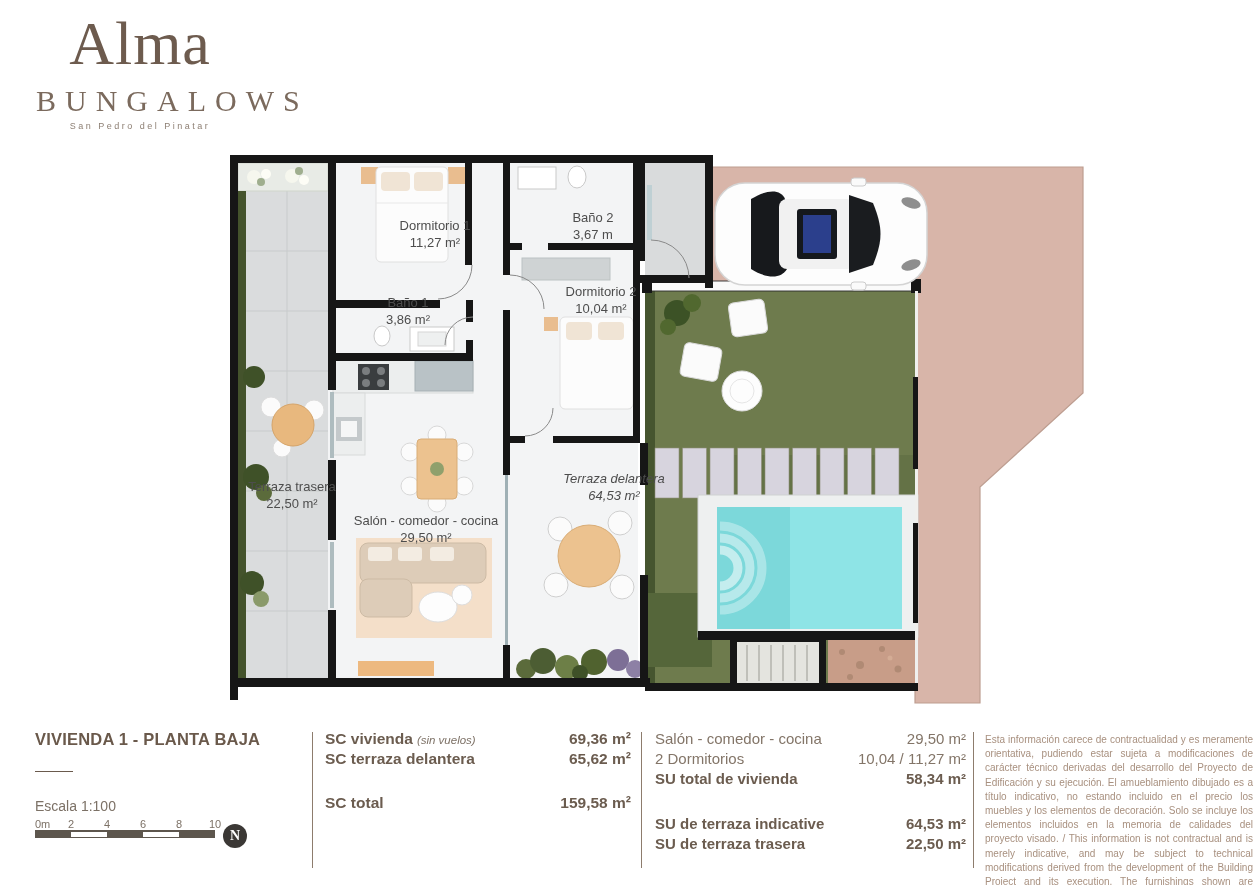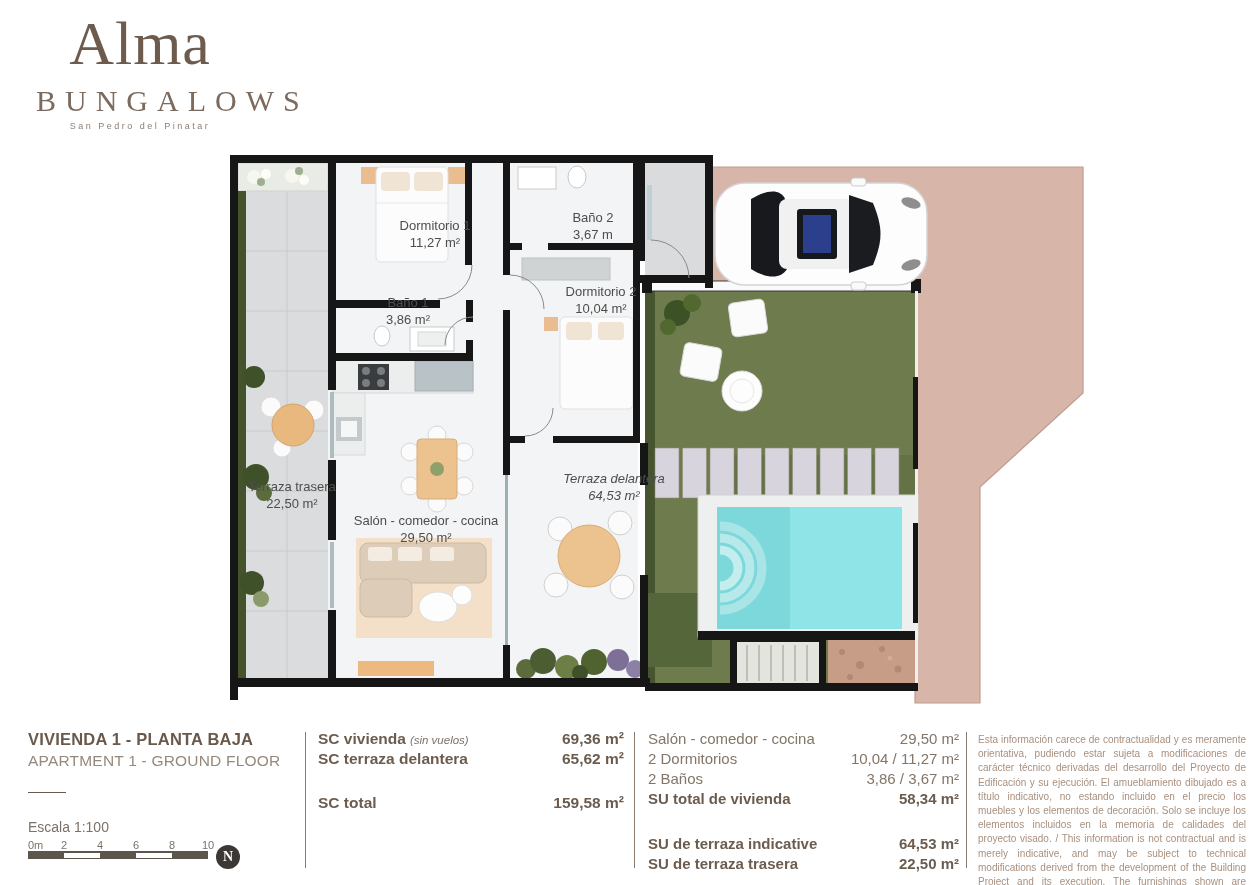--- a/index.html
+++ b/index.html
@@ -15,21 +15,21 @@
   .logo-loc{font-size:9px;color:#8d7f73;letter-spacing:2.5px;margin-top:3px;}
 
   
   .plan{position:absolute;left:230px;top:155px;width:875px;height:557px;}
   .plan svg{position:absolute;left:0;top:0;}
   .room-label{position:absolute;transform:translate(-50%,-50%);text-align:center;
               color:#4d4d4d;font-size:13px;line-height:1.3;white-space:nowrap;}
   .room-label .area{display:block;}
 
   
-  .footer{position:absolute;left:0;top:718px;width:1147px;height:167px;color:#6b5c4f;}
+  .footer{position:absolute;left:7px;top:718px;width:1147px;height:167px;color:#6b5c4f;}
   .vline{position:absolute;top:14px;height:136px;width:1px;background:#8d7c6d;}
   .f-left{position:absolute;left:28px;top:12px;width:260px;}
   .f-title-es{font-size:16.5px;font-weight:bold;color:#6a594b;letter-spacing:.2px;}
   .f-title-en{font-size:15.5px;color:#95897c;margin-top:3px;letter-spacing:.2px;}
   .f-dash{width:38px;height:1px;background:#6a5a4d;margin-top:22px;}
   .f-scale{font-size:14px;color:#7c7166;margin-top:26px;}
   .scalebar{position:relative;margin-top:4px;width:206px;height:22px;}
   .sb-nums{position:absolute;top:0;left:0;width:181px;height:11px;font-size:11px;color:#7c7166;}
   .sb-nums span{position:absolute;top:0;transform:translateX(-50%);}
   .sb-nums span:first-child{transform:none;}
@@ -348,21 +348,20 @@
     </div>
   </div>
 
   <div class="footer">
     <div class="vline" style="left:305px;"></div>
     <div class="vline" style="left:634px;"></div>
     <div class="vline" style="left:966px;"></div>
 
     <div class="f-left">
       <div class="f-title-es">VIVIENDA 1 - PLANTA BAJA</div>
-      <div class="f-title-en">APARTMENT 1 - GROUND FLOOR</div>
       <div class="f-dash"></div>
       <div class="f-scale">Escala  1:100</div>
       <div class="scalebar">
         <div class="sb-nums">
           <span style="left:0;">0m</span>
           <span style="left:36px;">2</span>
           <span style="left:72px;">4</span>
           <span style="left:108px;">6</span>
           <span style="left:144px;">8</span>
           <span style="left:180px;">10</span>
@@ -395,24 +394,20 @@
 
     <div class="f-col f-col3">
       <div class="f-row">
         <span>Salón - comedor - cocina</span>
         <span>29,50 m²</span>
       </div>
       <div class="f-row">
         <span>2 Dormitorios</span>
         <span>10,04 / 11,27 m²</span>
       </div>
-      <div class="f-row">
-        <span>2 Baños</span>
-        <span>3,86 / 3,67 m²</span>
-      </div>
       <div class="f-row bold">
         <span>SU total de vivienda</span>
         <span>58,34 m²</span>
       </div>
       <div class="f-gap"></div>
       <div class="f-row bold">
         <span>SU de terraza indicative</span>
         <span>64,53 m²</span>
       </div>
       <div class="f-row bold">

